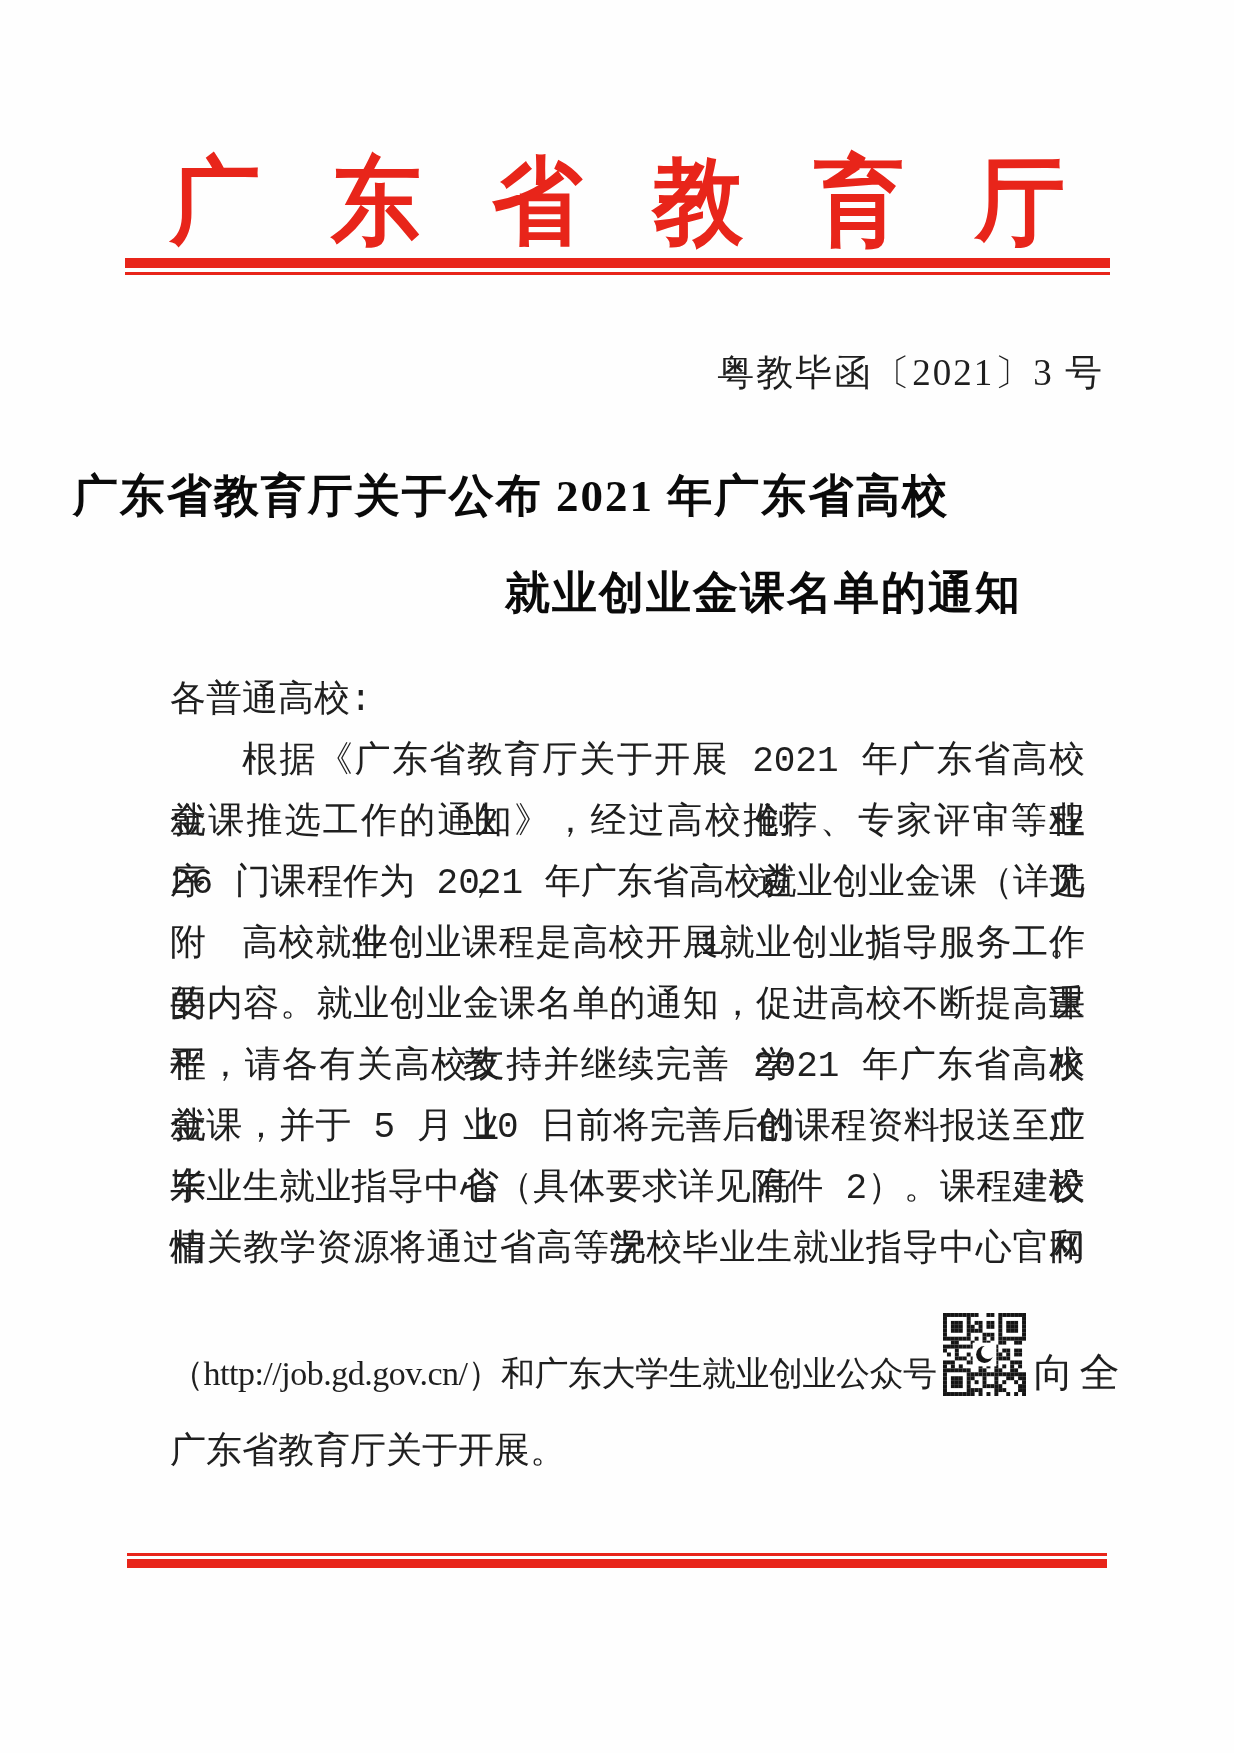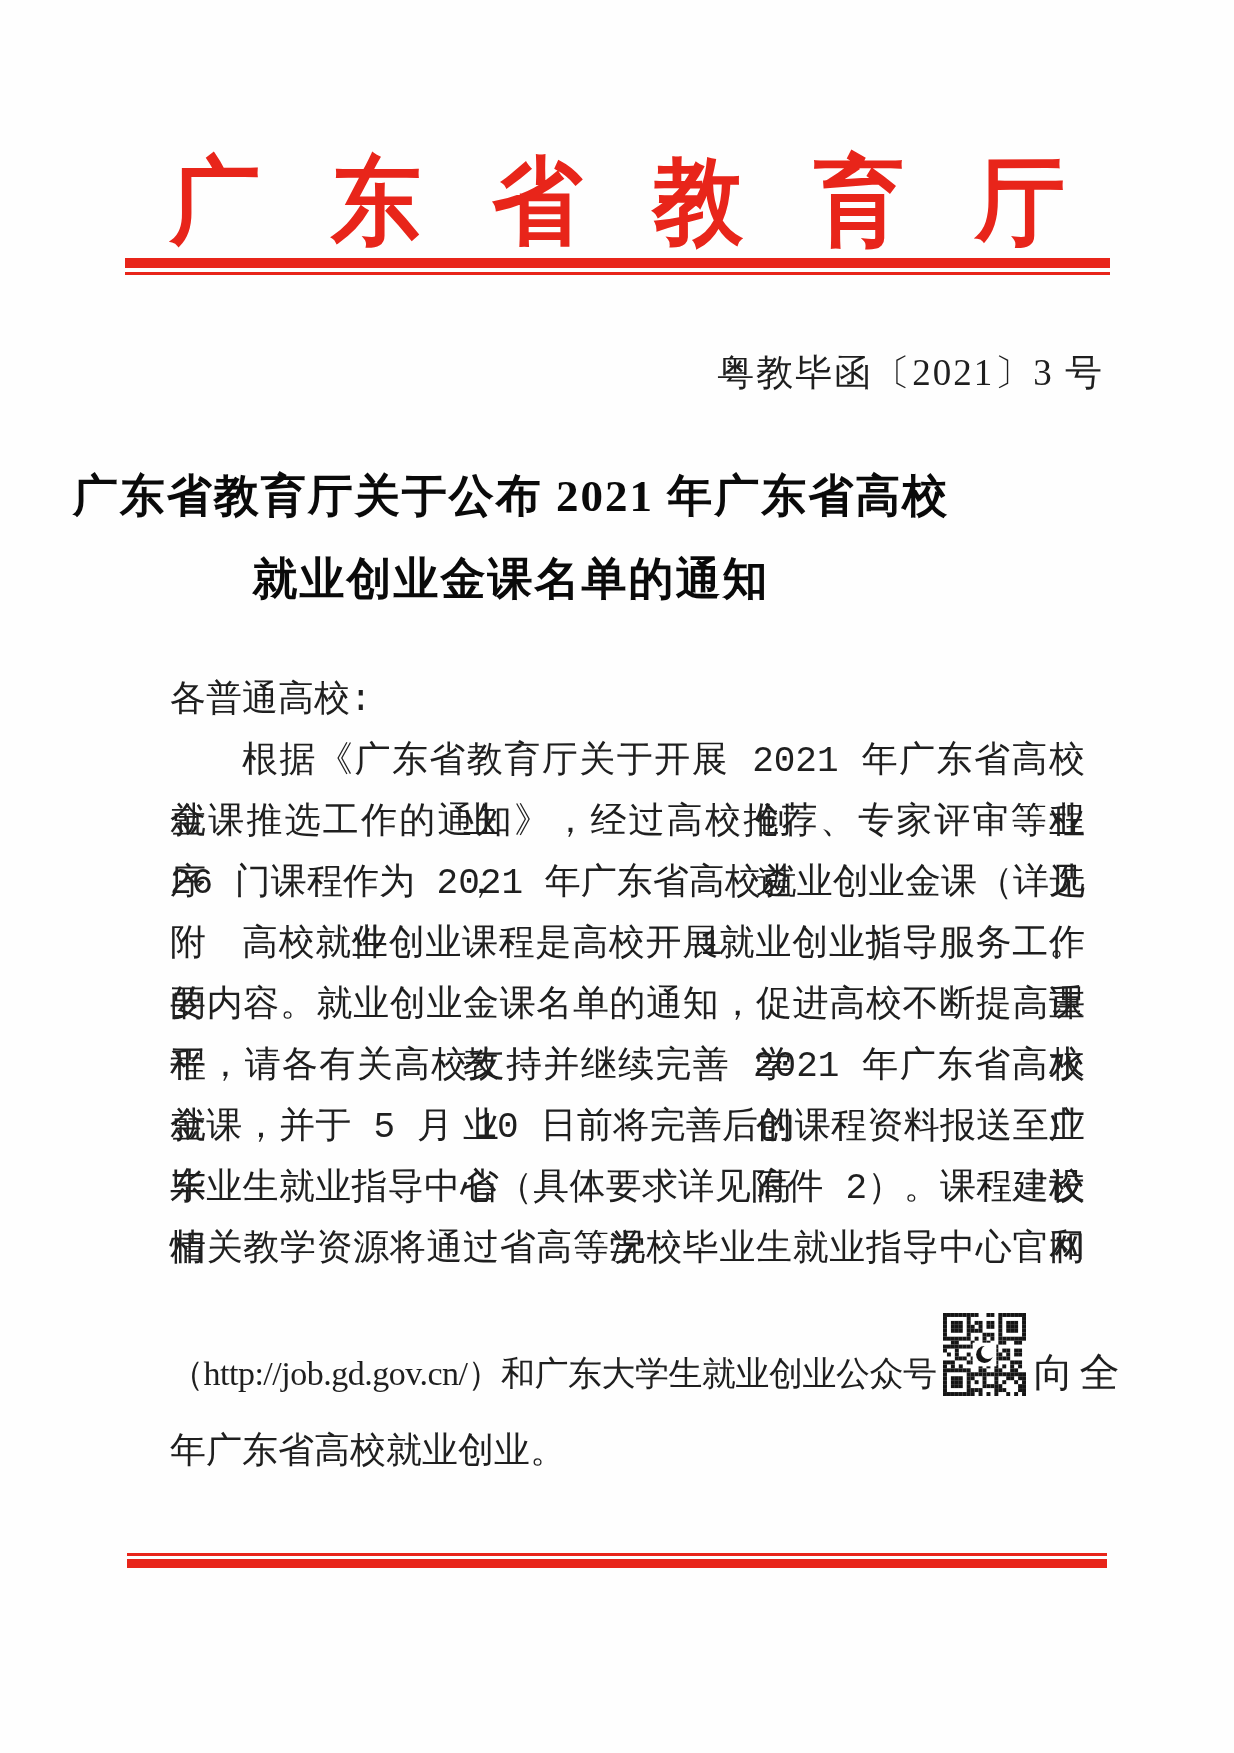--- a/index.html
+++ b/index.html
@@ -35,21 +35,21 @@
     text-align:right;padding-right:6px;
     font-size:37px;color:var(--text);letter-spacing:2px;
   }
   
   .doc-title{
     position:absolute;left:0;width:1022px;text-align:center;
     font-size:45px;font-weight:700;color:var(--title);
     line-height:52px;letter-spacing:2px;
   }
   .doc-title.l1{top:470px;}
-  .doc-title.l2{top:553px;}
+  .doc-title.l2{top:567px;text-align:right;}
   
   .body-block{
     position:absolute;left:170px;top:670px;width:915px;
     font-size:36px;color:var(--text);
   }
   .line{height:61px;line-height:61px;white-space:nowrap;font-family:Liberation Mono, monospace;}
   .line.j{
     white-space:normal;
     text-align:justify;text-align-last:justify;
     text-justify:inter-character;
@@ -349,18 +349,18 @@
           <rect x="72" y="80" width="4" height="4"></rect>
           <rect x="80" y="80" width="4" height="4"></rect>
         </g>
       <rect x="30" y="30" width="24" height="24" fill="#ffffff"></rect>
       <circle cx="42" cy="42" r="8.5" fill="#151515"></circle>
       <circle cx="45.5" cy="39.5" r="7" fill="#ffffff"></circle>
     </svg>
     <span class="url-suffix">向全</span>
   </div>
 
-  <div class="closing-line">年广东省高校就业创业。</div>
+  <div class="closing-line">广东省教育厅关于开展。</div>
 
   <div class="rule rule-bottom-thin"></div>
   <div class="rule rule-bottom-thick"></div>
 
 </div>
 
 </body></html>

